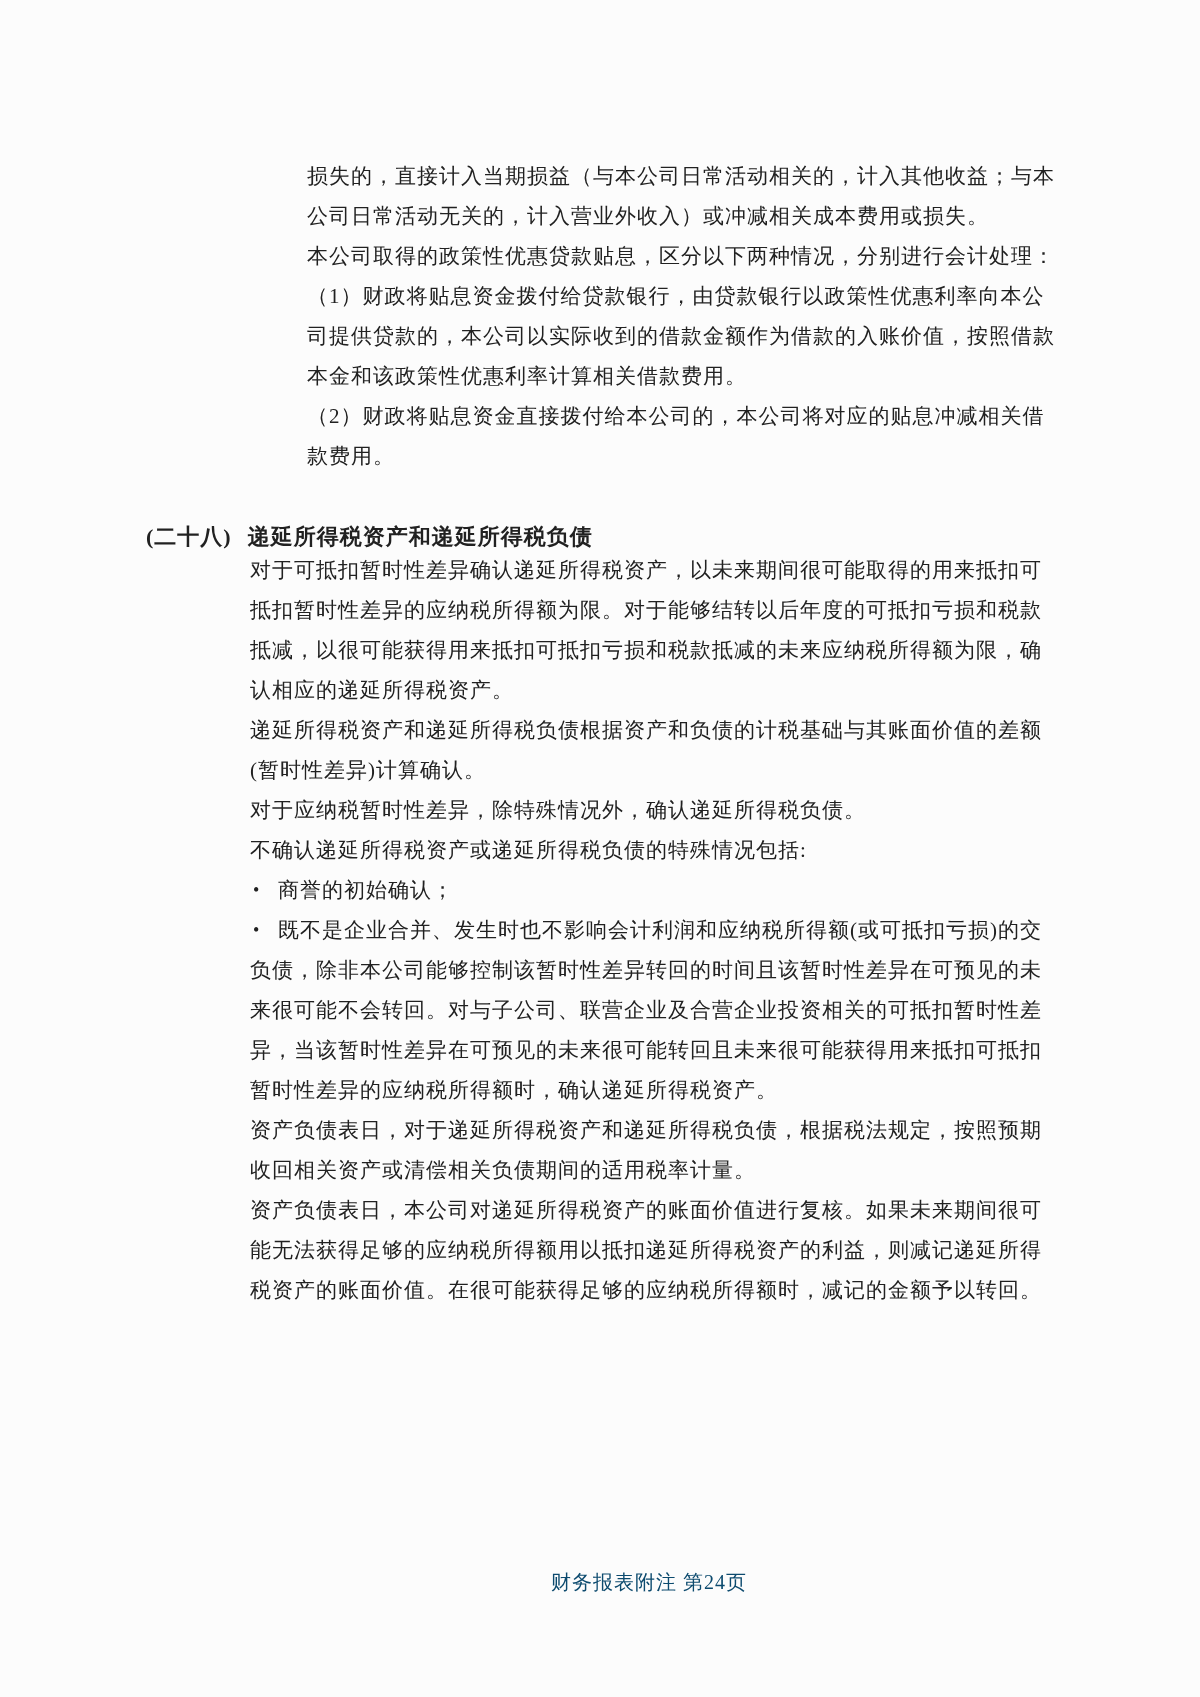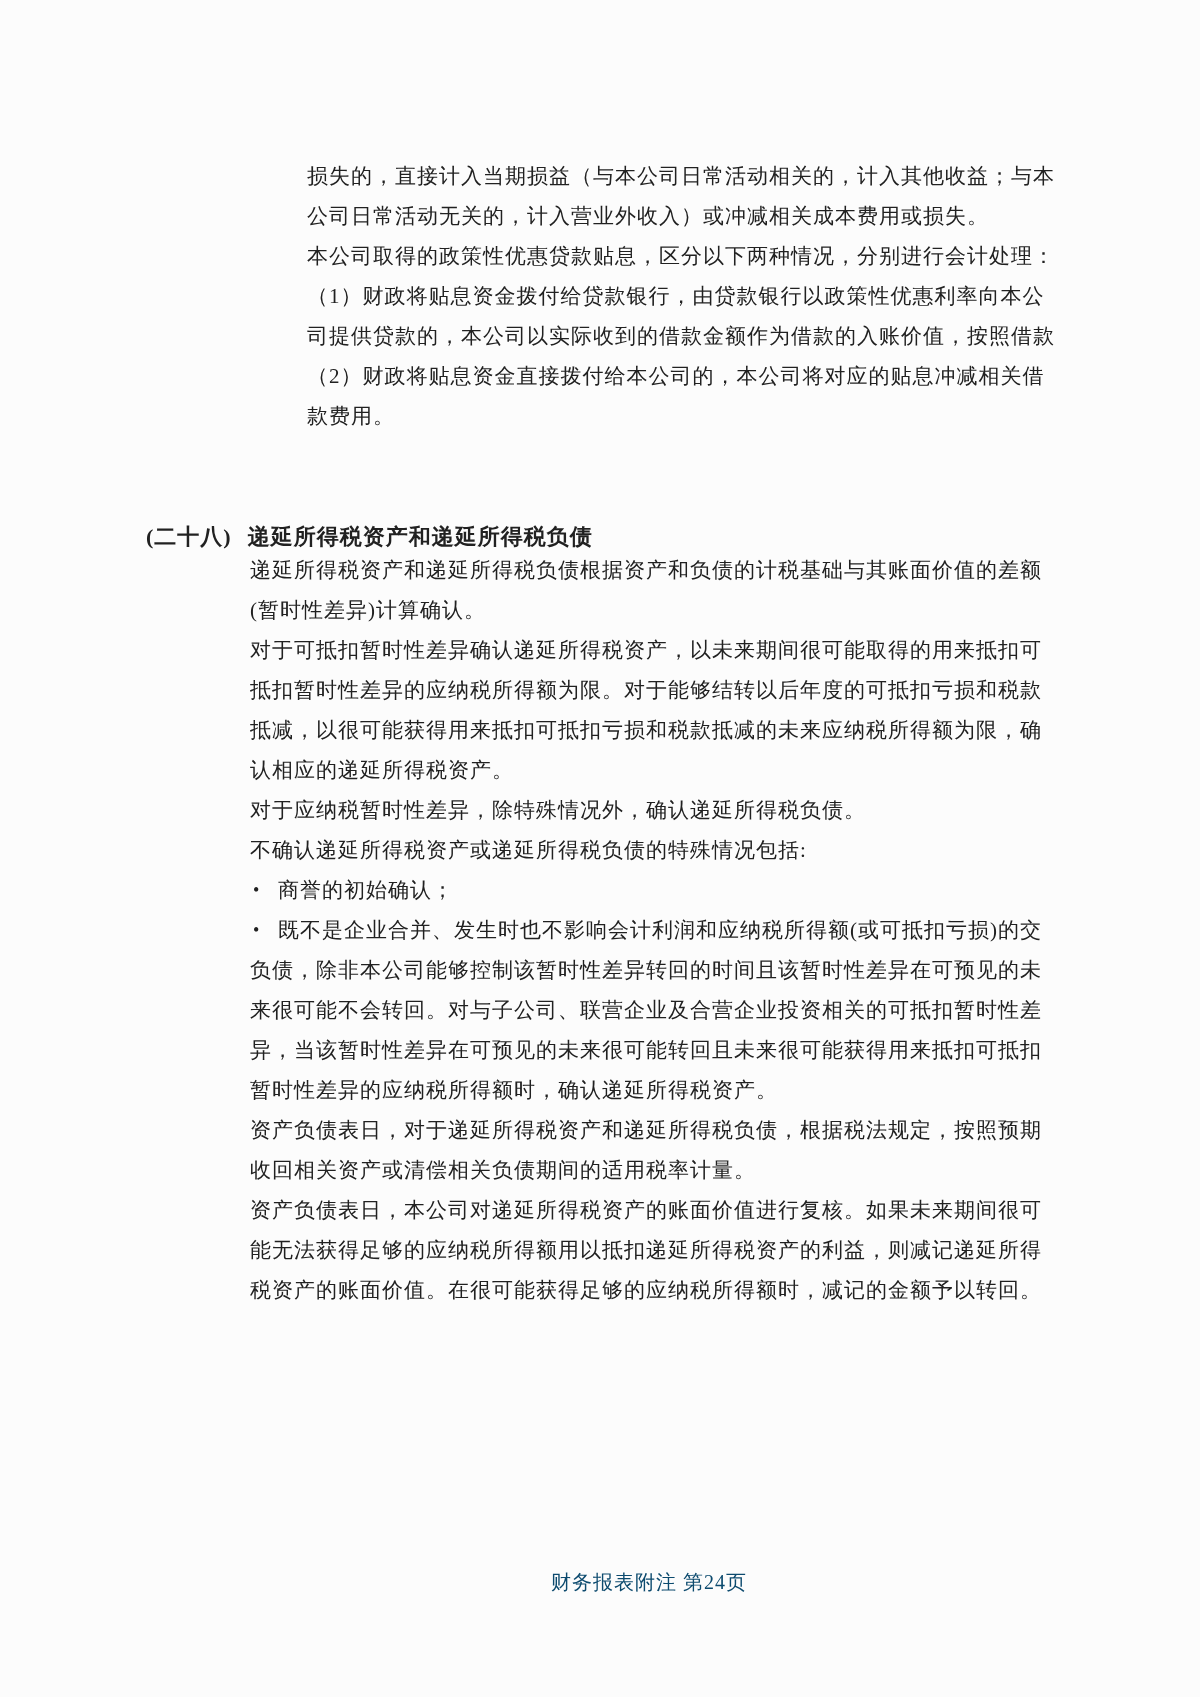--- a/index.html
+++ b/index.html
@@ -74,41 +74,42 @@
 <body>
 
 <div class="page">
 
   <div class="block continuation-block">
     <div class="line">损失的，直接计入当期损益（与本公司日常活动相关的，计入其他收益；与本</div>
     <div class="line">公司日常活动无关的，计入营业外收入）或冲减相关成本费用或损失。</div>
     <div class="line">本公司取得的政策性优惠贷款贴息，区分以下两种情况，分别进行会计处理：</div>
     <div class="line">（1）财政将贴息资金拨付给贷款银行，由贷款银行以政策性优惠利率向本公</div>
     <div class="line">司提供贷款的，本公司以实际收到的借款金额作为借款的入账价值，按照借款</div>
+    <div class="line">本金和该政策性优惠利率计算相关借款费用。</div>
     <div class="line">（2）财政将贴息资金直接拨付给本公司的，本公司将对应的贴息冲减相关借</div>
     <div class="line">款费用。</div>
   </div>
 
   <div class="block section-heading">
     <span class="heading-number">(二十八)</span><span>递延所得税资产和递延所得税负债</span>
   </div>
 
   <div class="block body-block">
 
 
     <div>
-      <div class="line">递延所得税资产和递延所得税负债根据资产和负债的计税基础与其账面价值的差额</div>
-      <div class="line">(暂时性差异)计算确认。</div>
-    </div>
-
-    <div>
       <div class="line">对于可抵扣暂时性差异确认递延所得税资产，以未来期间很可能取得的用来抵扣可</div>
       <div class="line">抵扣暂时性差异的应纳税所得额为限。对于能够结转以后年度的可抵扣亏损和税款</div>
       <div class="line">抵减，以很可能获得用来抵扣可抵扣亏损和税款抵减的未来应纳税所得额为限，确</div>
       <div class="line">认相应的递延所得税资产。</div>
+    </div>
+
+    <div>
+      <div class="line">递延所得税资产和递延所得税负债根据资产和负债的计税基础与其账面价值的差额</div>
+      <div class="line">(暂时性差异)计算确认。</div>
     </div>
 
     <div>
       <div class="line">对于应纳税暂时性差异，除特殊情况外，确认递延所得税负债。</div>
     </div>
 
     <div>
       <div class="line">不确认递延所得税资产或递延所得税负债的特殊情况包括:</div>
     </div>
 

